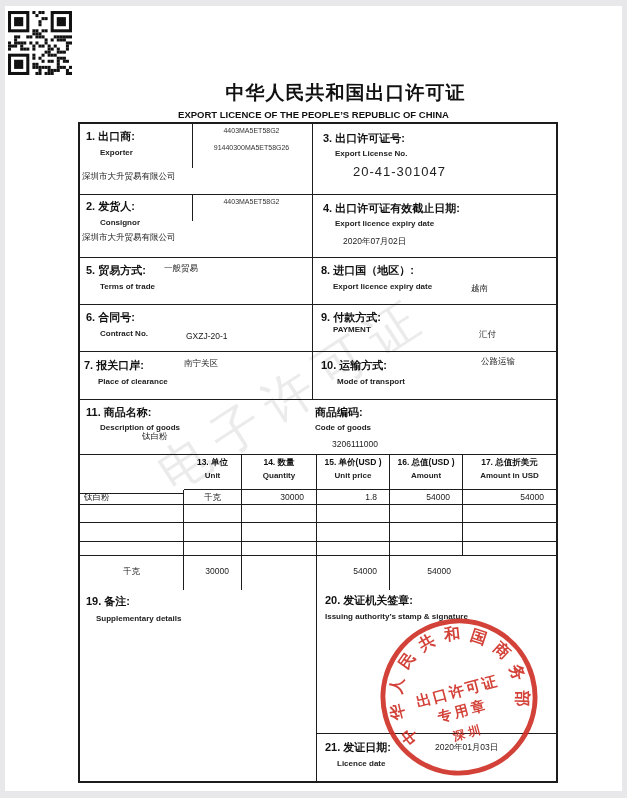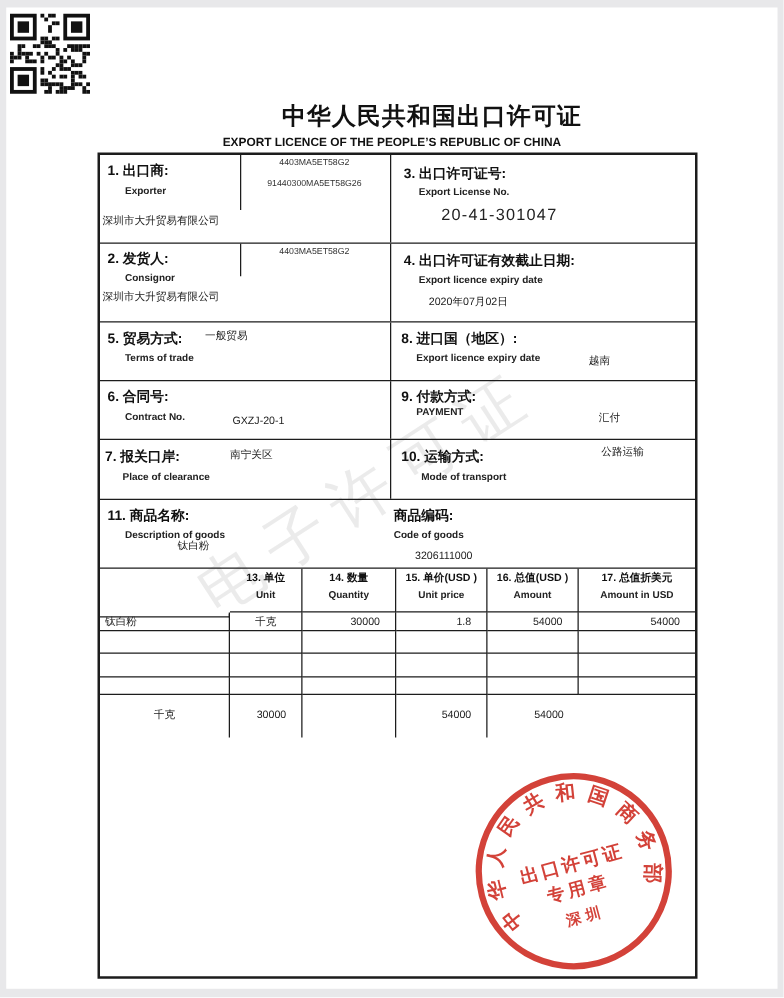--- a/index.html
+++ b/index.html
@@ -310,20 +310,34 @@
         <div class="g"></div>
         <div class="g last"></div>
 
       <div class="g tc tot bot">千克</div>
       <div class="g tr tot bot">30000</div>
       <div class="g tot bot"></div>
       <div class="g tr tot bot">54000</div>
       <div class="g tr tot bot last">54000</div>
     </div>
 
+    <div id="rowG" class="row">
+      <div class="lc">
+        <span class="abs zh" style="left:6px;top:4px;">19.  备注:</span>
+        <span class="abs en" style="left:16px;top:24px;">Supplementary details</span>
+      </div>
+      <div class="rc">
+        <span class="abs zh" style="left:8px;top:3px;">20.  发证机关签章:</span>
+        <span class="abs en" style="left:8px;top:22px;">Issuing authority’s stamp &amp; signature</span>
+        <div class="hline" style="left:0;right:0;top:143px;"></div>
+        <span class="abs zh" style="left:8px;top:150px;">21.  发证日期:</span>
+        <span class="abs en" style="left:20px;top:169px;">Licence date</span>
+        <span class="abs val" style="left:118px;top:152px;">2020年01月03日</span>
+      </div>
+    </div>
   </div>
 
   <svg id="stamp" width="170" height="170" viewBox="0 0 170 170">
     <g transform="rotate(-15 85 85)">
       <circle cx="85" cy="85" r="76" fill="none" stroke-width="5" stroke="#cf2e24"></circle>
       <defs>
         <path id="arcPath" d="M 37.5 118.3 A 58 58 0 1 1 132.5 118.3" fill="none"></path>
       </defs>
       <text font-size="16" font-weight="bold" font-family="Liberation Sans, sans-serif" fill="#cf2e24">
         <textPath href="#arcPath" startOffset="4" textLength="238">中华人民共和国商务部</textPath>

